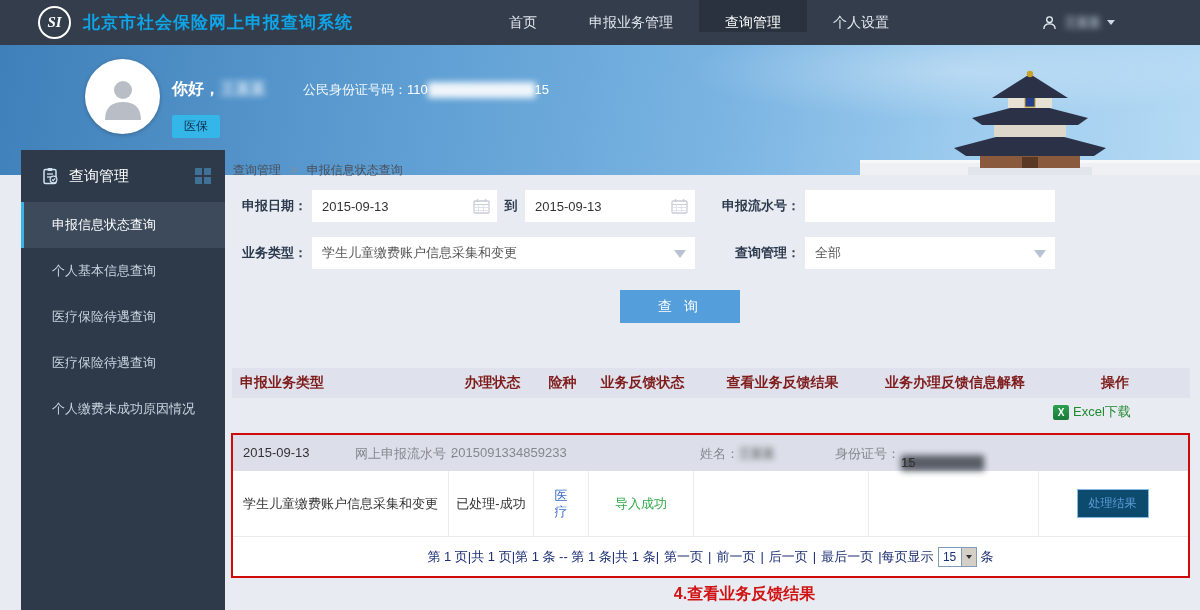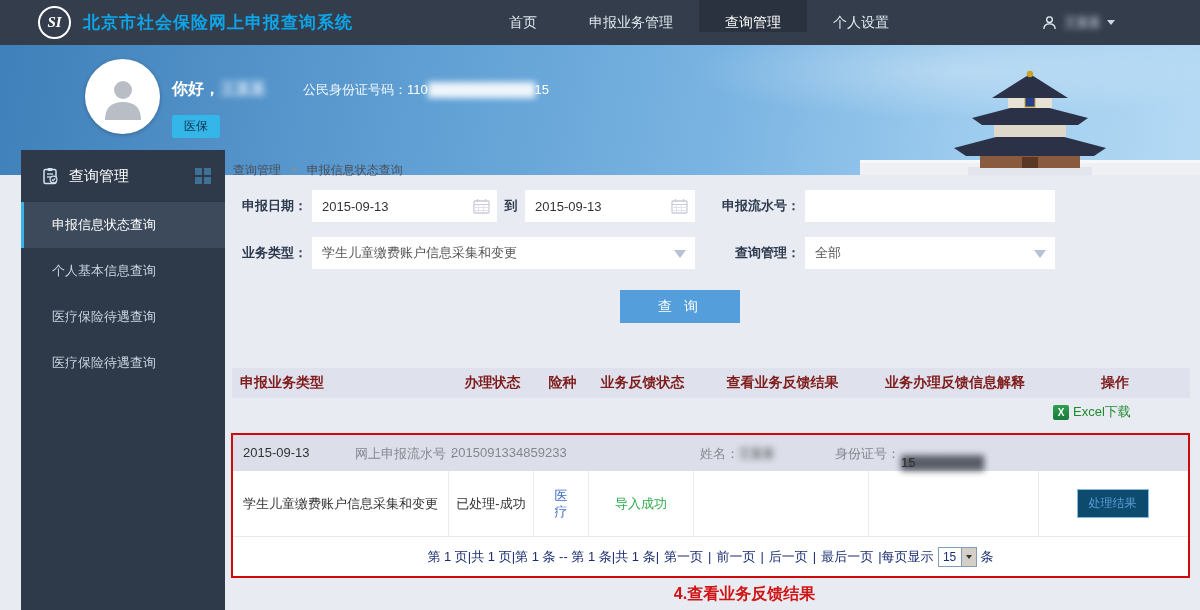--- a/index.html
+++ b/index.html
@@ -164,20 +164,21 @@
         <span></span>
         <span></span>
         <span></span>
         <span></span>
       </div>
   </div>
   <div class="side-item active">申报信息状态查询</div>
   <div class="side-item">个人基本信息查询</div>
   <div class="side-item">医疗保险待遇查询</div>
   <div class="side-item">医疗保险待遇查询</div>
+  <div class="side-item">个人缴费未成功原因情况</div>
 </aside>
 
 <main class="main">
 
   <div class="breadcrumb">
     <span class="crumb-link">查询管理</span>
     <span class="sep">&gt;</span>
     <span>申报信息状态查询</span>
   </div>
 

